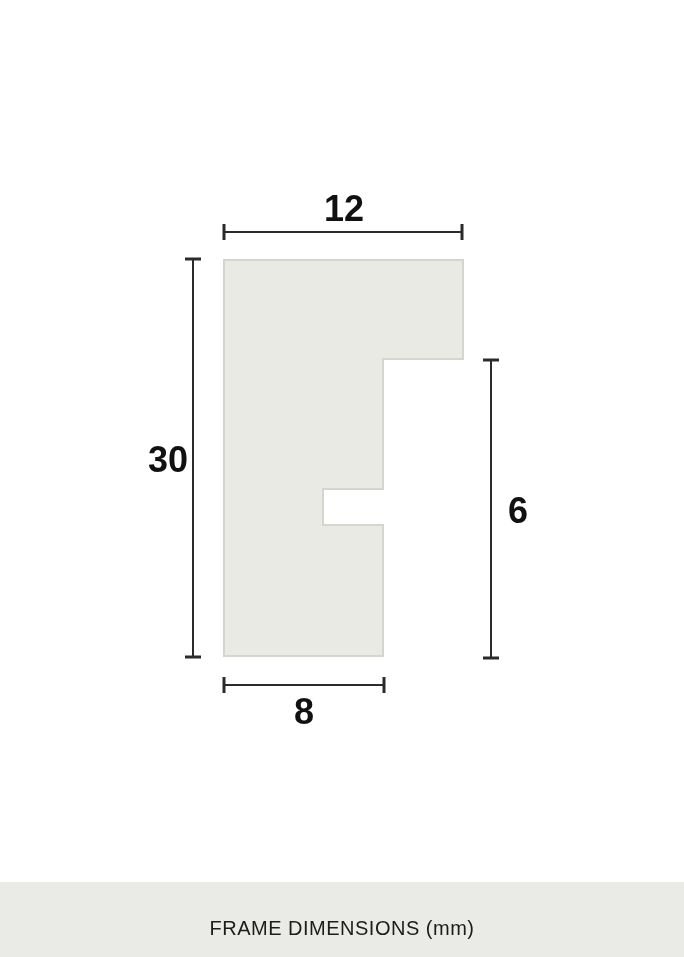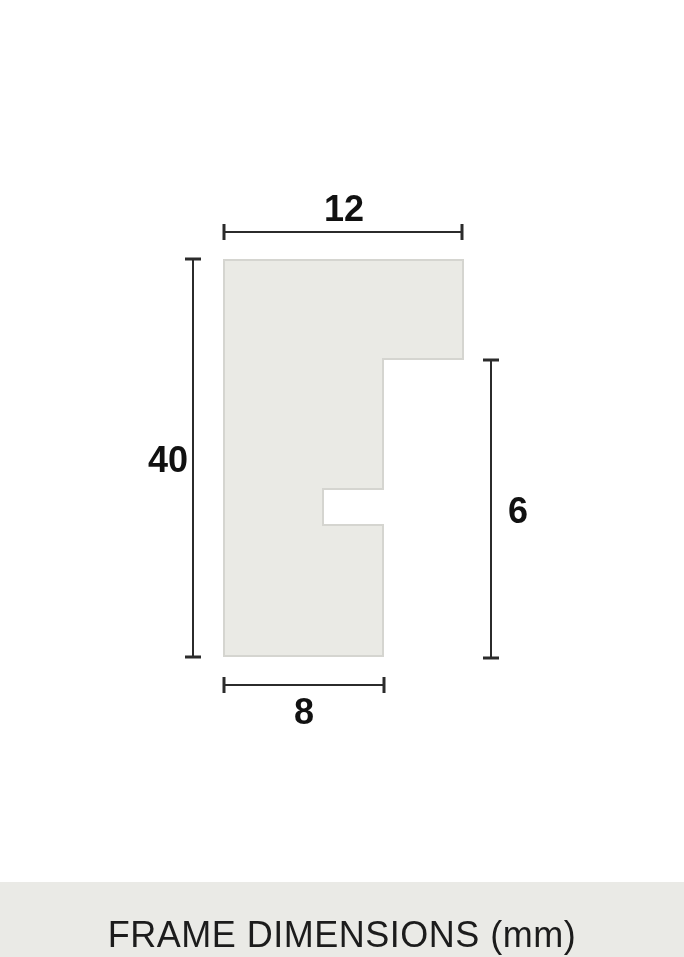--- a/index.html
+++ b/index.html
@@ -48,26 +48,25 @@
   .footer-band{
     position:absolute;
     left:0;top:882px;
     width:684px;height:75px;
     background:var(--footer-bg);
   }
   .footer-caption{
     position:absolute;
     left:50%;top:46px;
     transform:translate(-50%,-50%);
-    font-size:36px;
+    font-size:20px;
     font-weight:400;
     letter-spacing:0.5px;
     color:var(--footer-text);
     white-space:nowrap;
-    margin-top:7px;
   }
 </style>
 </head>
 <body>
 
 <div class="stage">
 
   <svg class="diagram-svg" viewBox="0 0 684 957" aria-hidden="true">
 
     <polygon class="shape" points="224,260 463,260 463,359 383,359 383,489 323,489 323,525 383,525 383,656 224,656"></polygon>
@@ -92,21 +91,21 @@
 
     <g>
       <line class="dim" x1="224" y1="685" x2="384" y2="685"></line>
       <line class="tick" x1="224" y1="677" x2="224" y2="693"></line>
       <line class="tick" x1="384" y1="677" x2="384" y2="693"></line>
     </g>
   </svg>
 
   <div class="dim-label" style="left:344px;top:209px;">12</div>
 
-  <div class="dim-label" style="left:168px;top:460px;">40</div>
+  <div class="dim-label" style="left:168px;top:460px;">30</div>
 
   <div class="dim-label" style="left:518px;top:511px;">6</div>
 
   <div class="dim-label" style="left:304px;top:712px;">8</div>
 
   <div class="footer-band">
     <span class="footer-caption">FRAME DIMENSIONS (mm)</span>
   </div>
 
 </div>

